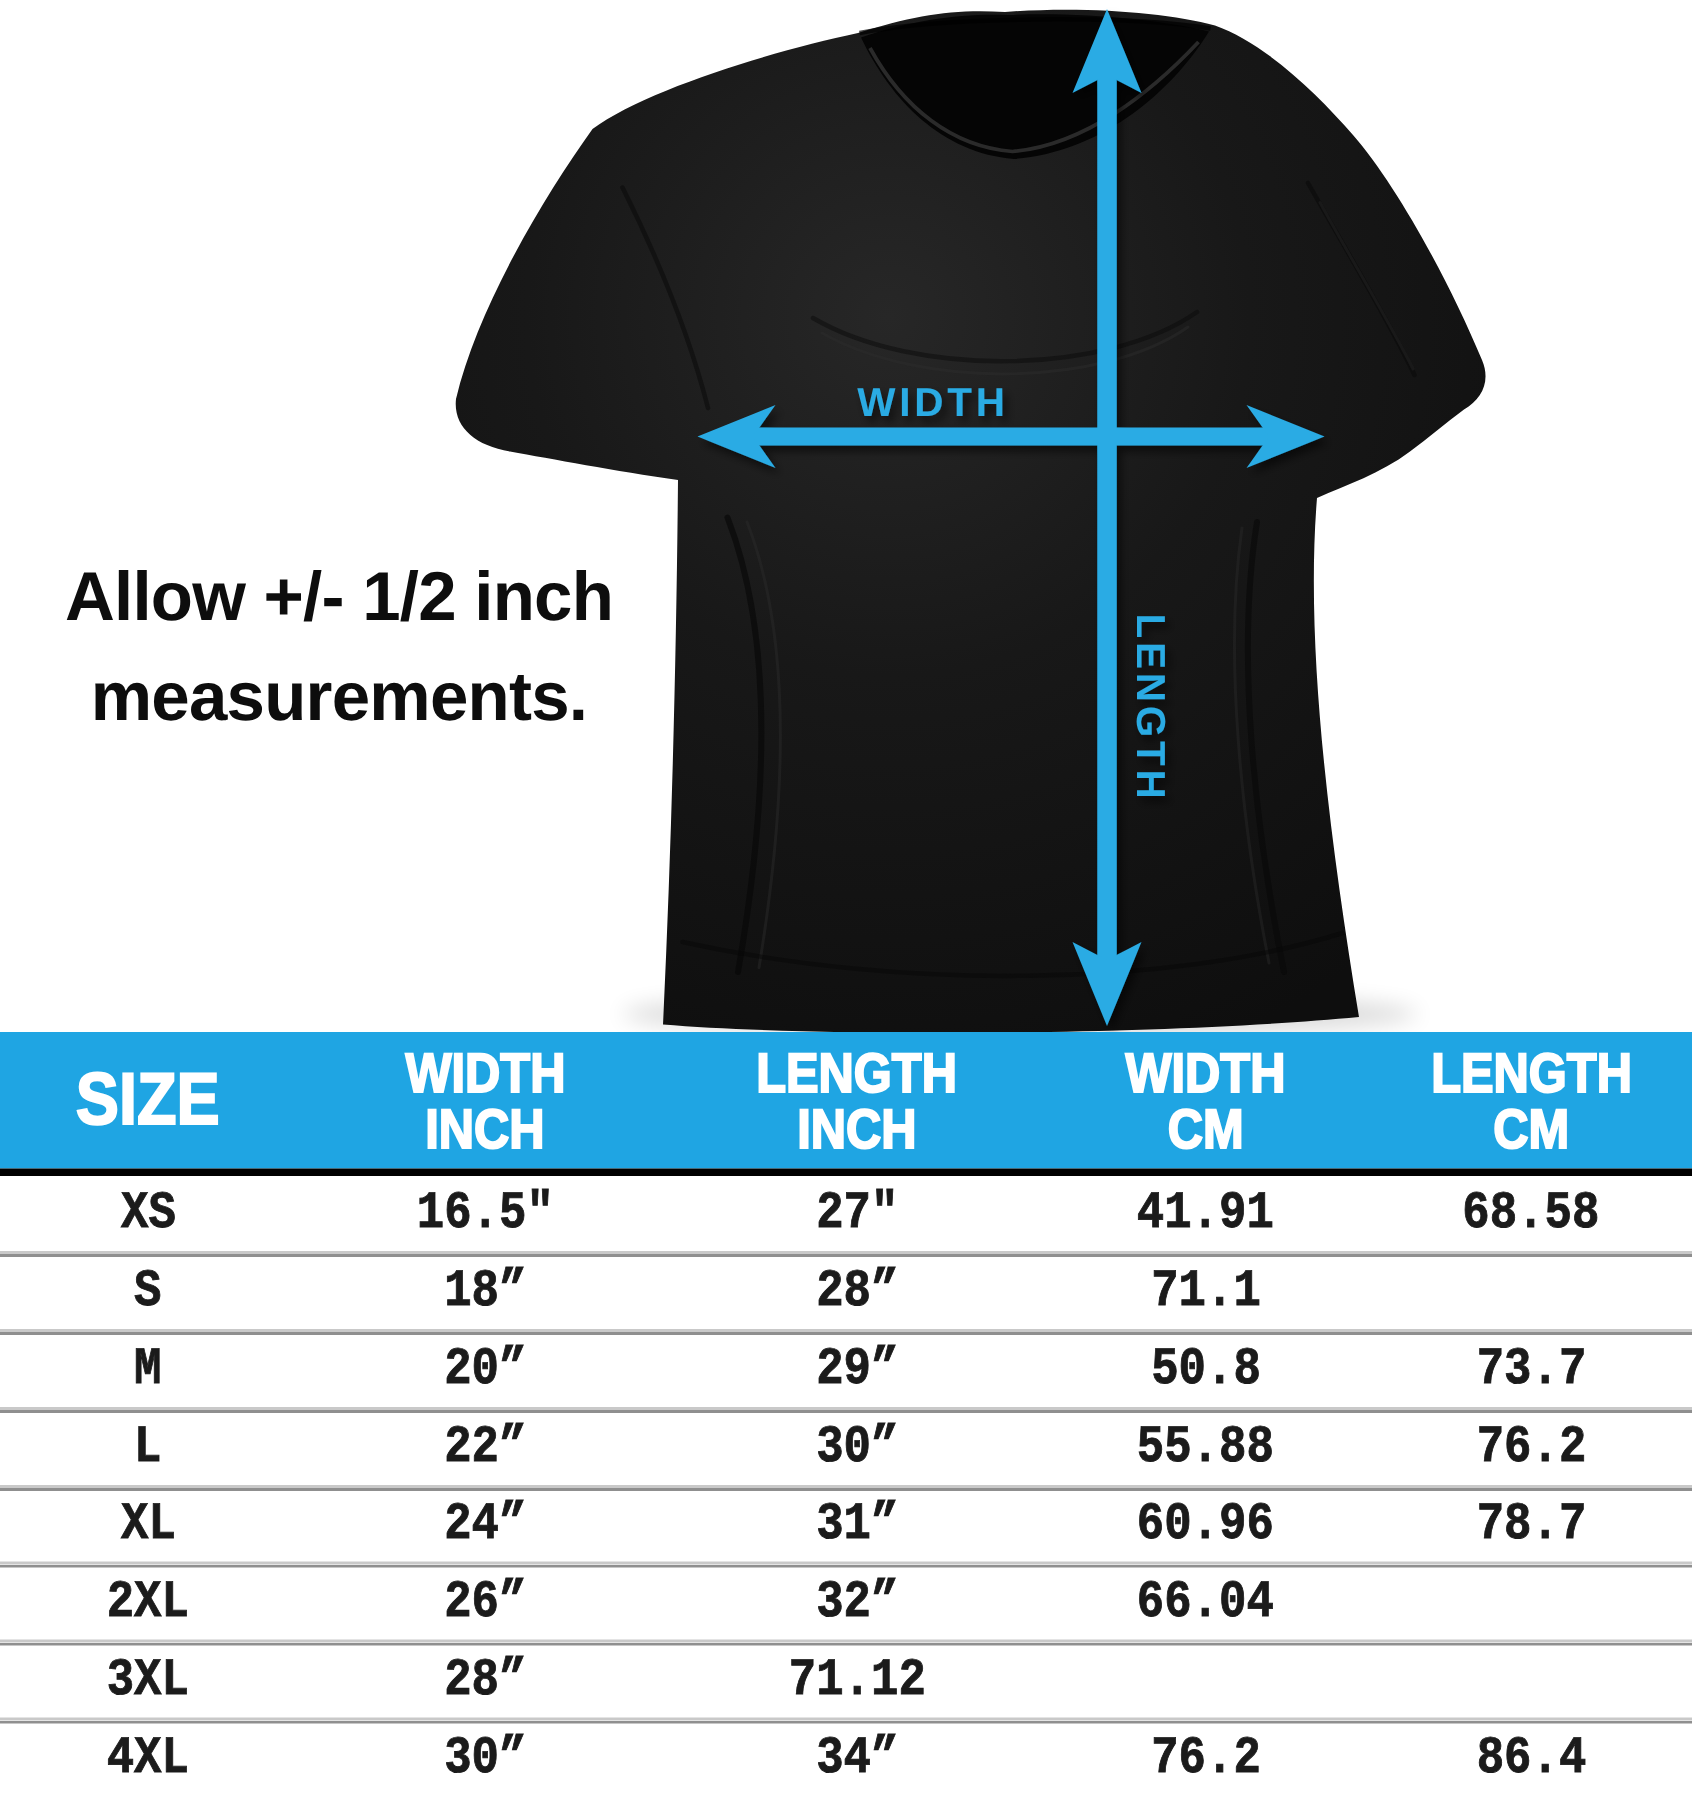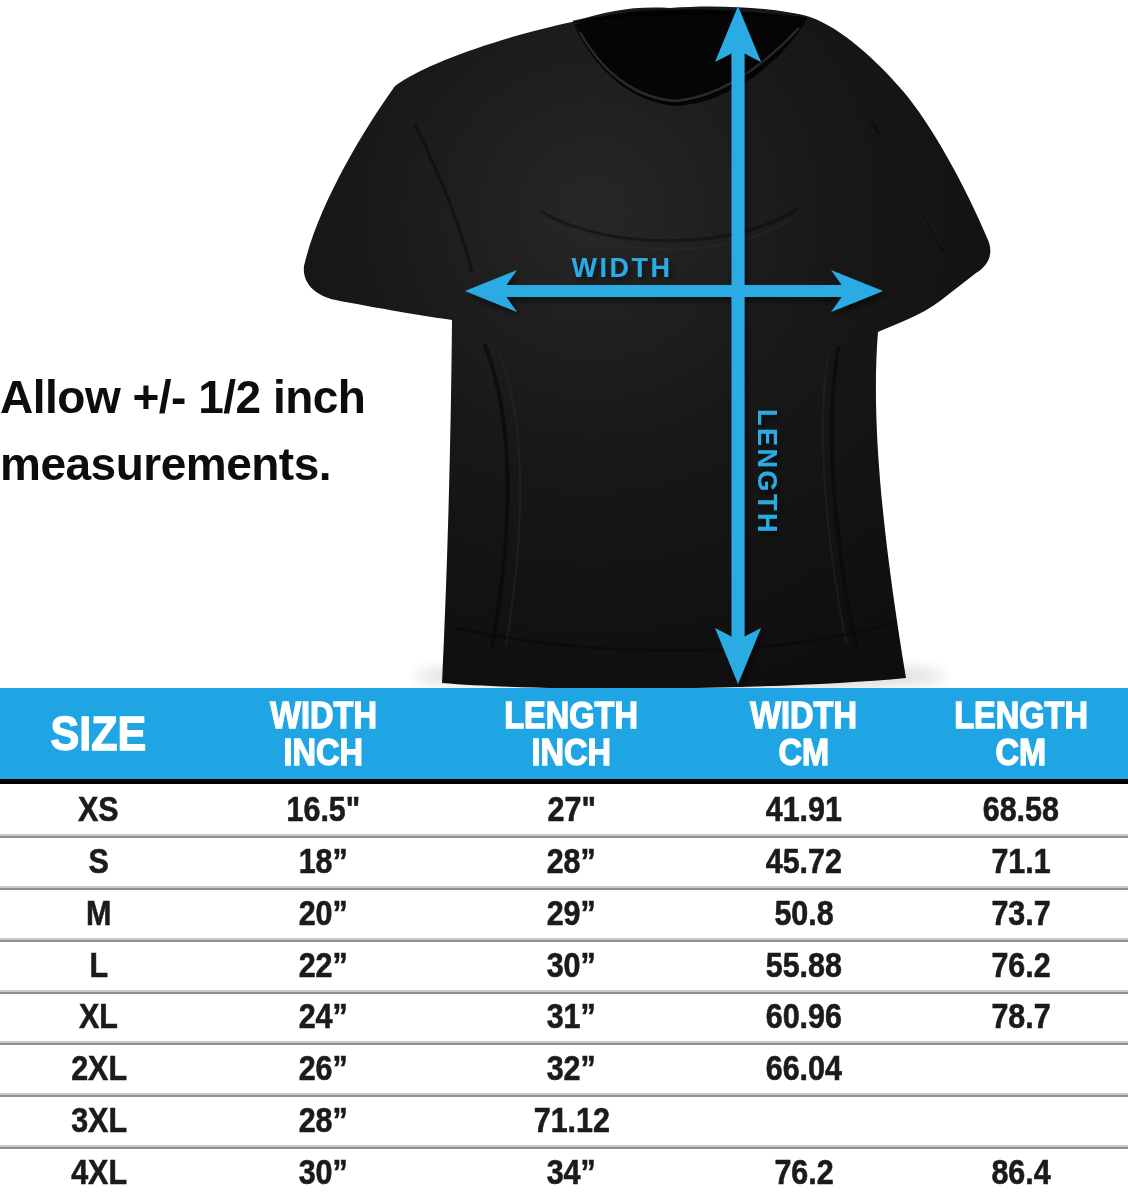--- a/index.html
+++ b/index.html
@@ -6,21 +6,21 @@
   body{
     width:1128px;height:1197px;overflow:hidden;background:#ffffff;
     font-family:"Liberation Sans",sans-serif;
   }
   .page{position:relative;width:1128px;height:1197px;background:#fff;}
 
   
   .diagram-area{position:absolute;left:0;top:0;width:1128px;height:688px;}
   .tolerance-note{
     position:absolute;left:0;top:364px;width:452px;
-    color:#0d0d0d;font-weight:bold;
+    text-align:center;color:#0d0d0d;font-weight:bold;
     font-size:46px;line-height:67px;letter-spacing:-0.5px;
   }
   .shirt-svg{position:absolute;left:280px;top:0;width:715px;height:690px;}
   .svg-label{
     font-family:"Liberation Sans",sans-serif;
     font-size:27px;font-weight:bold;letter-spacing:2.5px;
   }
 
   
   .size-table{
@@ -34,21 +34,21 @@
   .hcell{display:flex;flex-direction:column;justify-content:center;align-items:center;color:#fff;}
   .hline{
     display:block;font-weight:bold;font-size:37px;line-height:37px;
     transform:scaleX(0.88);-webkit-text-stroke:1.4px #fff;white-space:nowrap;
   }
   .hcell.size-col .hline{font-size:49px;line-height:49px;}
   .header-divider{height:5px;flex:0 0 5px;background:#000;}
   .tbody{flex:1;display:flex;flex-direction:column;}
   .trow{
     flex:1;display:grid;grid-template-columns:17.5% 22.3% 21.7% 19.5% 19%;
-    align-items:center;background:#fff;
+    align-items:center;background:#fff;font-family:Liberation Mono, monospace;
   }
   .trow + .trow{border-top:2px solid #c9c9c9;box-shadow:inset 0 2px 0 #8f8f8f;}
   .tcell{text-align:center;font-size:35px;font-weight:bold;color:#1b1b1b;}
   .tcell .ct{display:inline-block;transform:scaleX(0.87);-webkit-text-stroke:0.6px #1b1b1b;white-space:nowrap;}
 </style>
 </head>
 <body>
 
 <div class="page">
 
@@ -165,21 +165,20 @@
         <div class="tcell"><span class="ct">16.5"</span></div>
         <div class="tcell"><span class="ct">27"</span></div>
         <div class="tcell"><span class="ct">41.91</span></div>
         <div class="tcell"><span class="ct">68.58</span></div>
       </div>
 
       <div class="trow">
         <div class="tcell"><span class="ct">S</span></div>
         <div class="tcell"><span class="ct">18”</span></div>
         <div class="tcell"><span class="ct">28”</span></div>
-        <div class="tcell"><span class="ct">45.72</span></div>
         <div class="tcell"><span class="ct">71.1</span></div>
       </div>
 
       <div class="trow">
         <div class="tcell"><span class="ct">M</span></div>
         <div class="tcell"><span class="ct">20”</span></div>
         <div class="tcell"><span class="ct">29”</span></div>
         <div class="tcell"><span class="ct">50.8</span></div>
         <div class="tcell"><span class="ct">73.7</span></div>
       </div>

